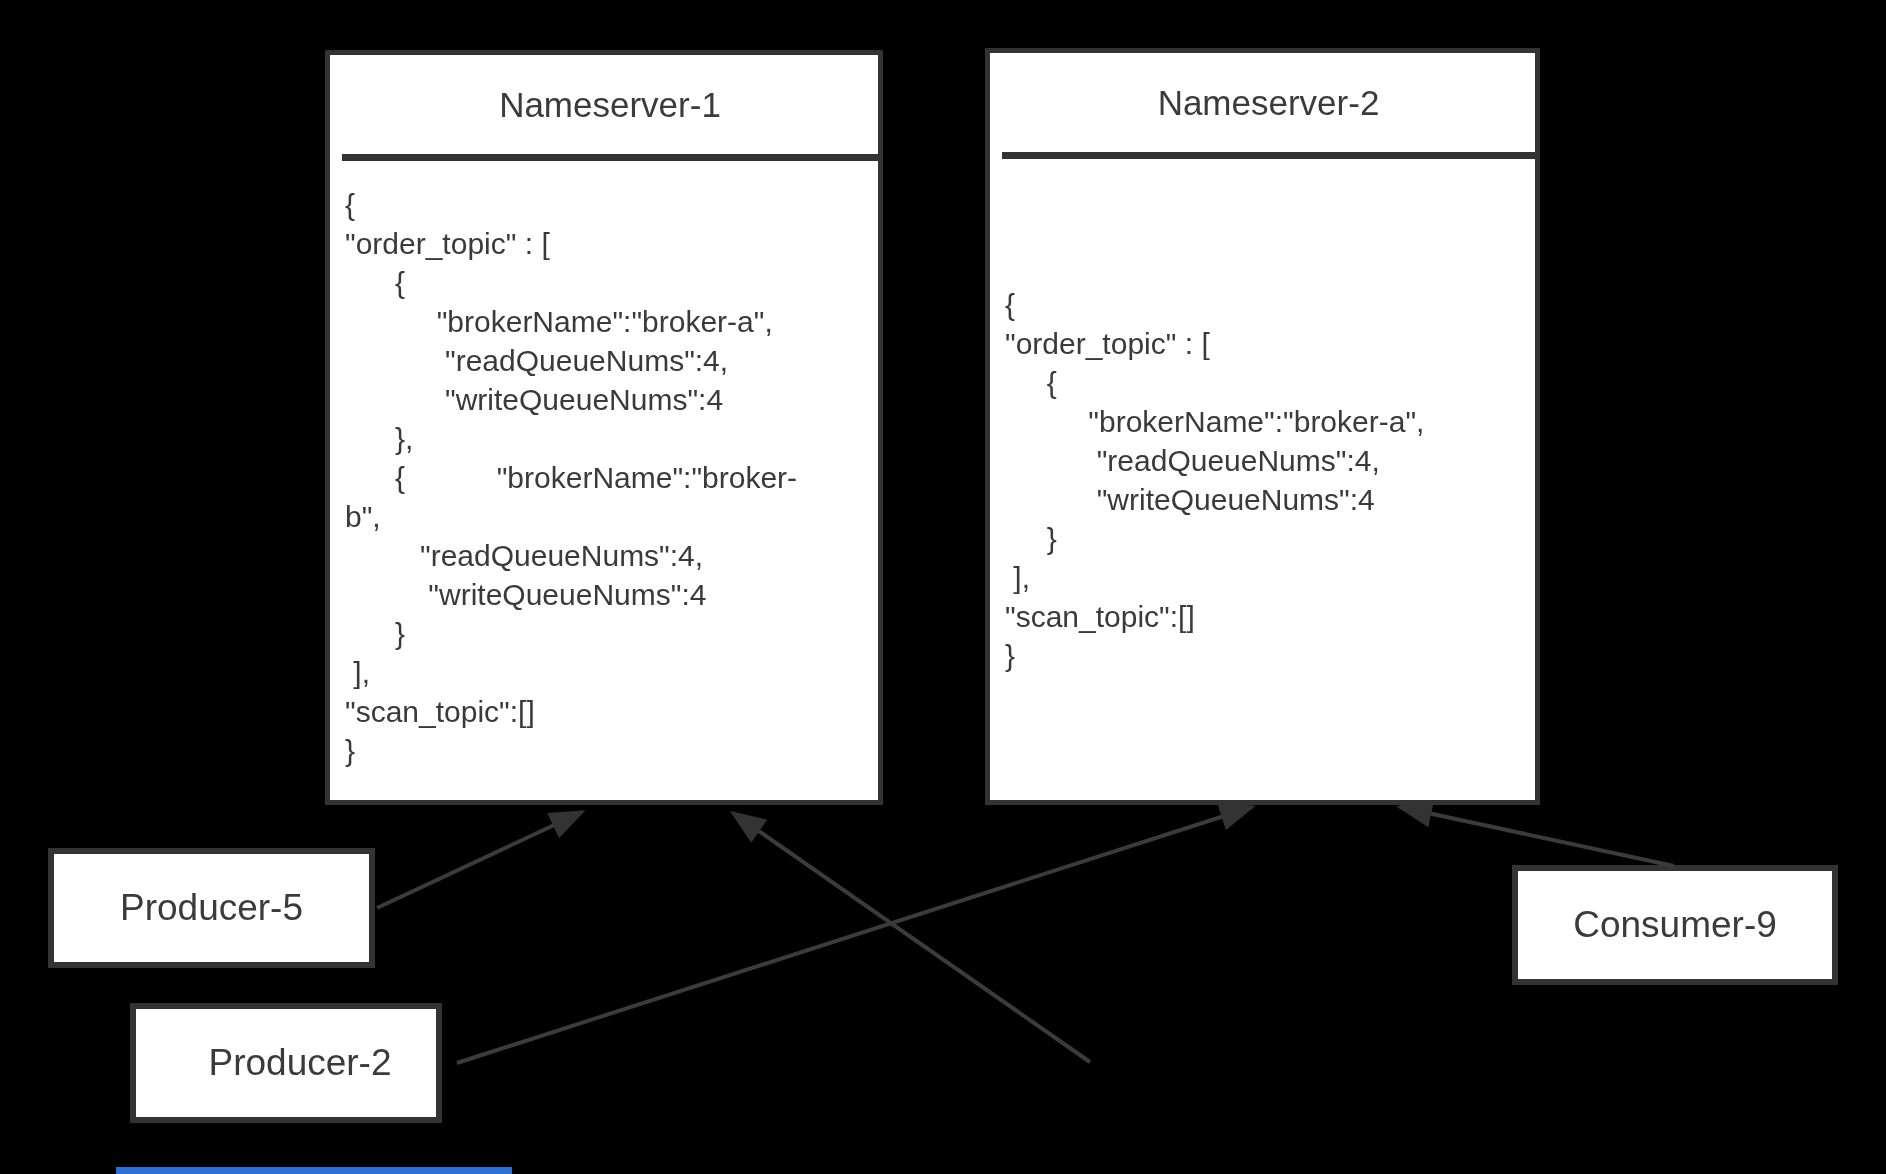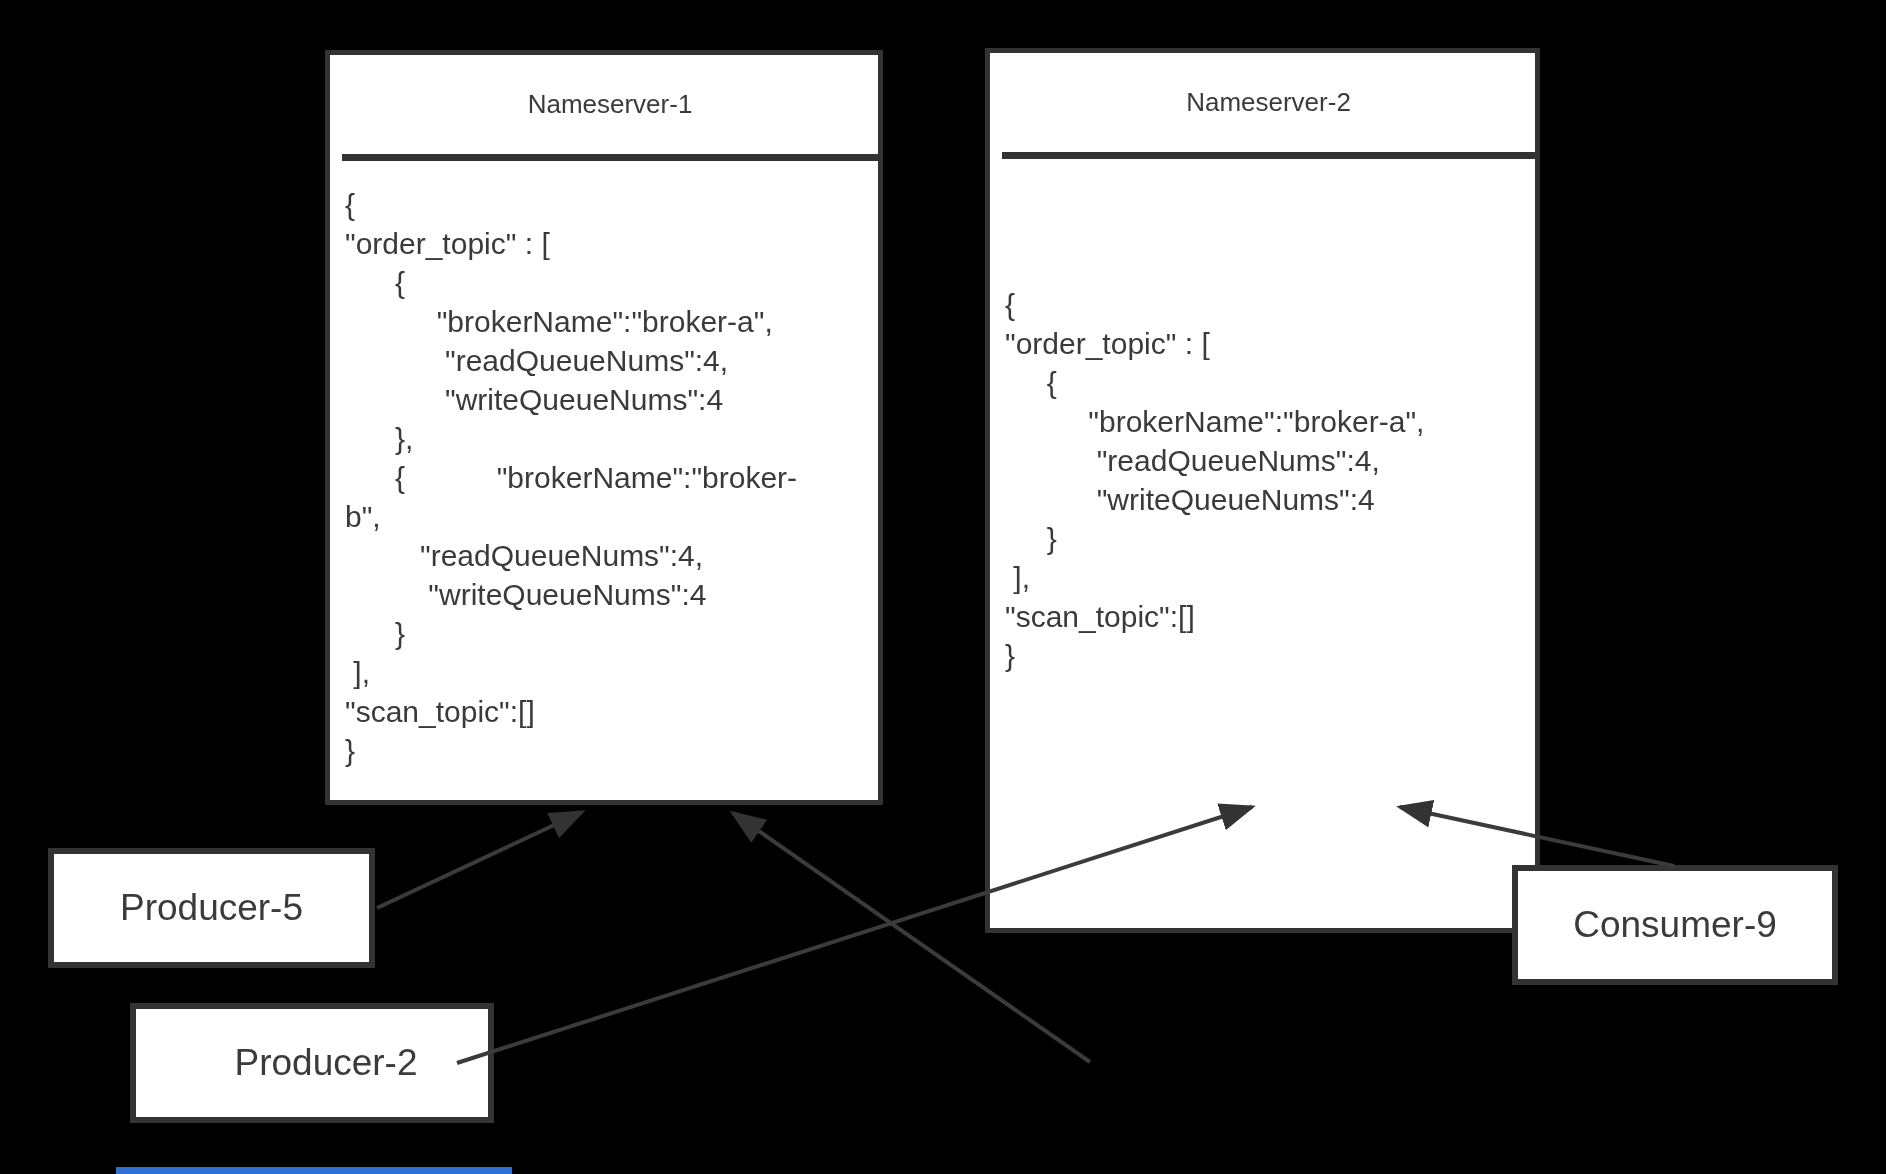--- a/index.html
+++ b/index.html
@@ -7,40 +7,40 @@
     position:relative;width:1886px;height:1174px;background:#000000;
     font-family:"Liberation Sans",sans-serif;overflow:hidden;
   }
   .ns-box{
     position:absolute;background:#ffffff;border:5px solid #333333;
     box-sizing:border-box;
   }
   .ns-header{
     height:99px;border-bottom:7px solid #333333;
     display:flex;align-items:center;justify-content:center;
-    font-size:26px;color:#3b3b3b;margin-left:12px;
+    font-size:35px;color:#3b3b3b;margin-left:12px;
   }
   .ns-body{
     margin:0;font-family:"Liberation Sans",sans-serif;
     font-size:30px;line-height:39px;color:#3a3a3a;
     white-space:pre;
   }
   #ns1 .ns-body{padding:24px 6px 0 15px;}
   #ns2 .ns-body{padding:126px 6px 0 15px;}
   .node{
     position:absolute;background:#ffffff;border:6px solid #333333;
     box-sizing:border-box;display:flex;align-items:center;justify-content:center;
     font-size:37px;color:#3b3b3b;
   }
   #producer1{left:48px;top:848px;width:327px;height:120px;}
-  #producer2{left:130px;top:1003px;width:364px;height:120px;padding-left:28px;}
+  #producer2{left:130px;top:1003px;width:312px;height:120px;padding-left:28px;}
   #consumer2{left:1088px;top:1003px;width:327px;height:120px;}
   #consumer1{left:1512px;top:865px;width:326px;height:120px;}
   #ns1{left:325px;top:50px;width:558px;height:755px;}
-  #ns2{left:985px;top:48px;width:555px;height:885px;}
+  #ns2{left:985px;top:48px;width:555px;height:757px;}
   .arrow-layer{position:absolute;left:0;top:0;width:1886px;height:1174px;pointer-events:none;}
   .arrow-layer line{stroke:#3b3b3b;stroke-width:4;}
   .blue-bar{position:absolute;left:116px;top:1167px;width:396px;height:7px;background:#2e6fd4;}
 </style>
 </head>
 <body>
 
 <div class="stage">
 
   <div class="ns-box" id="ns1">

